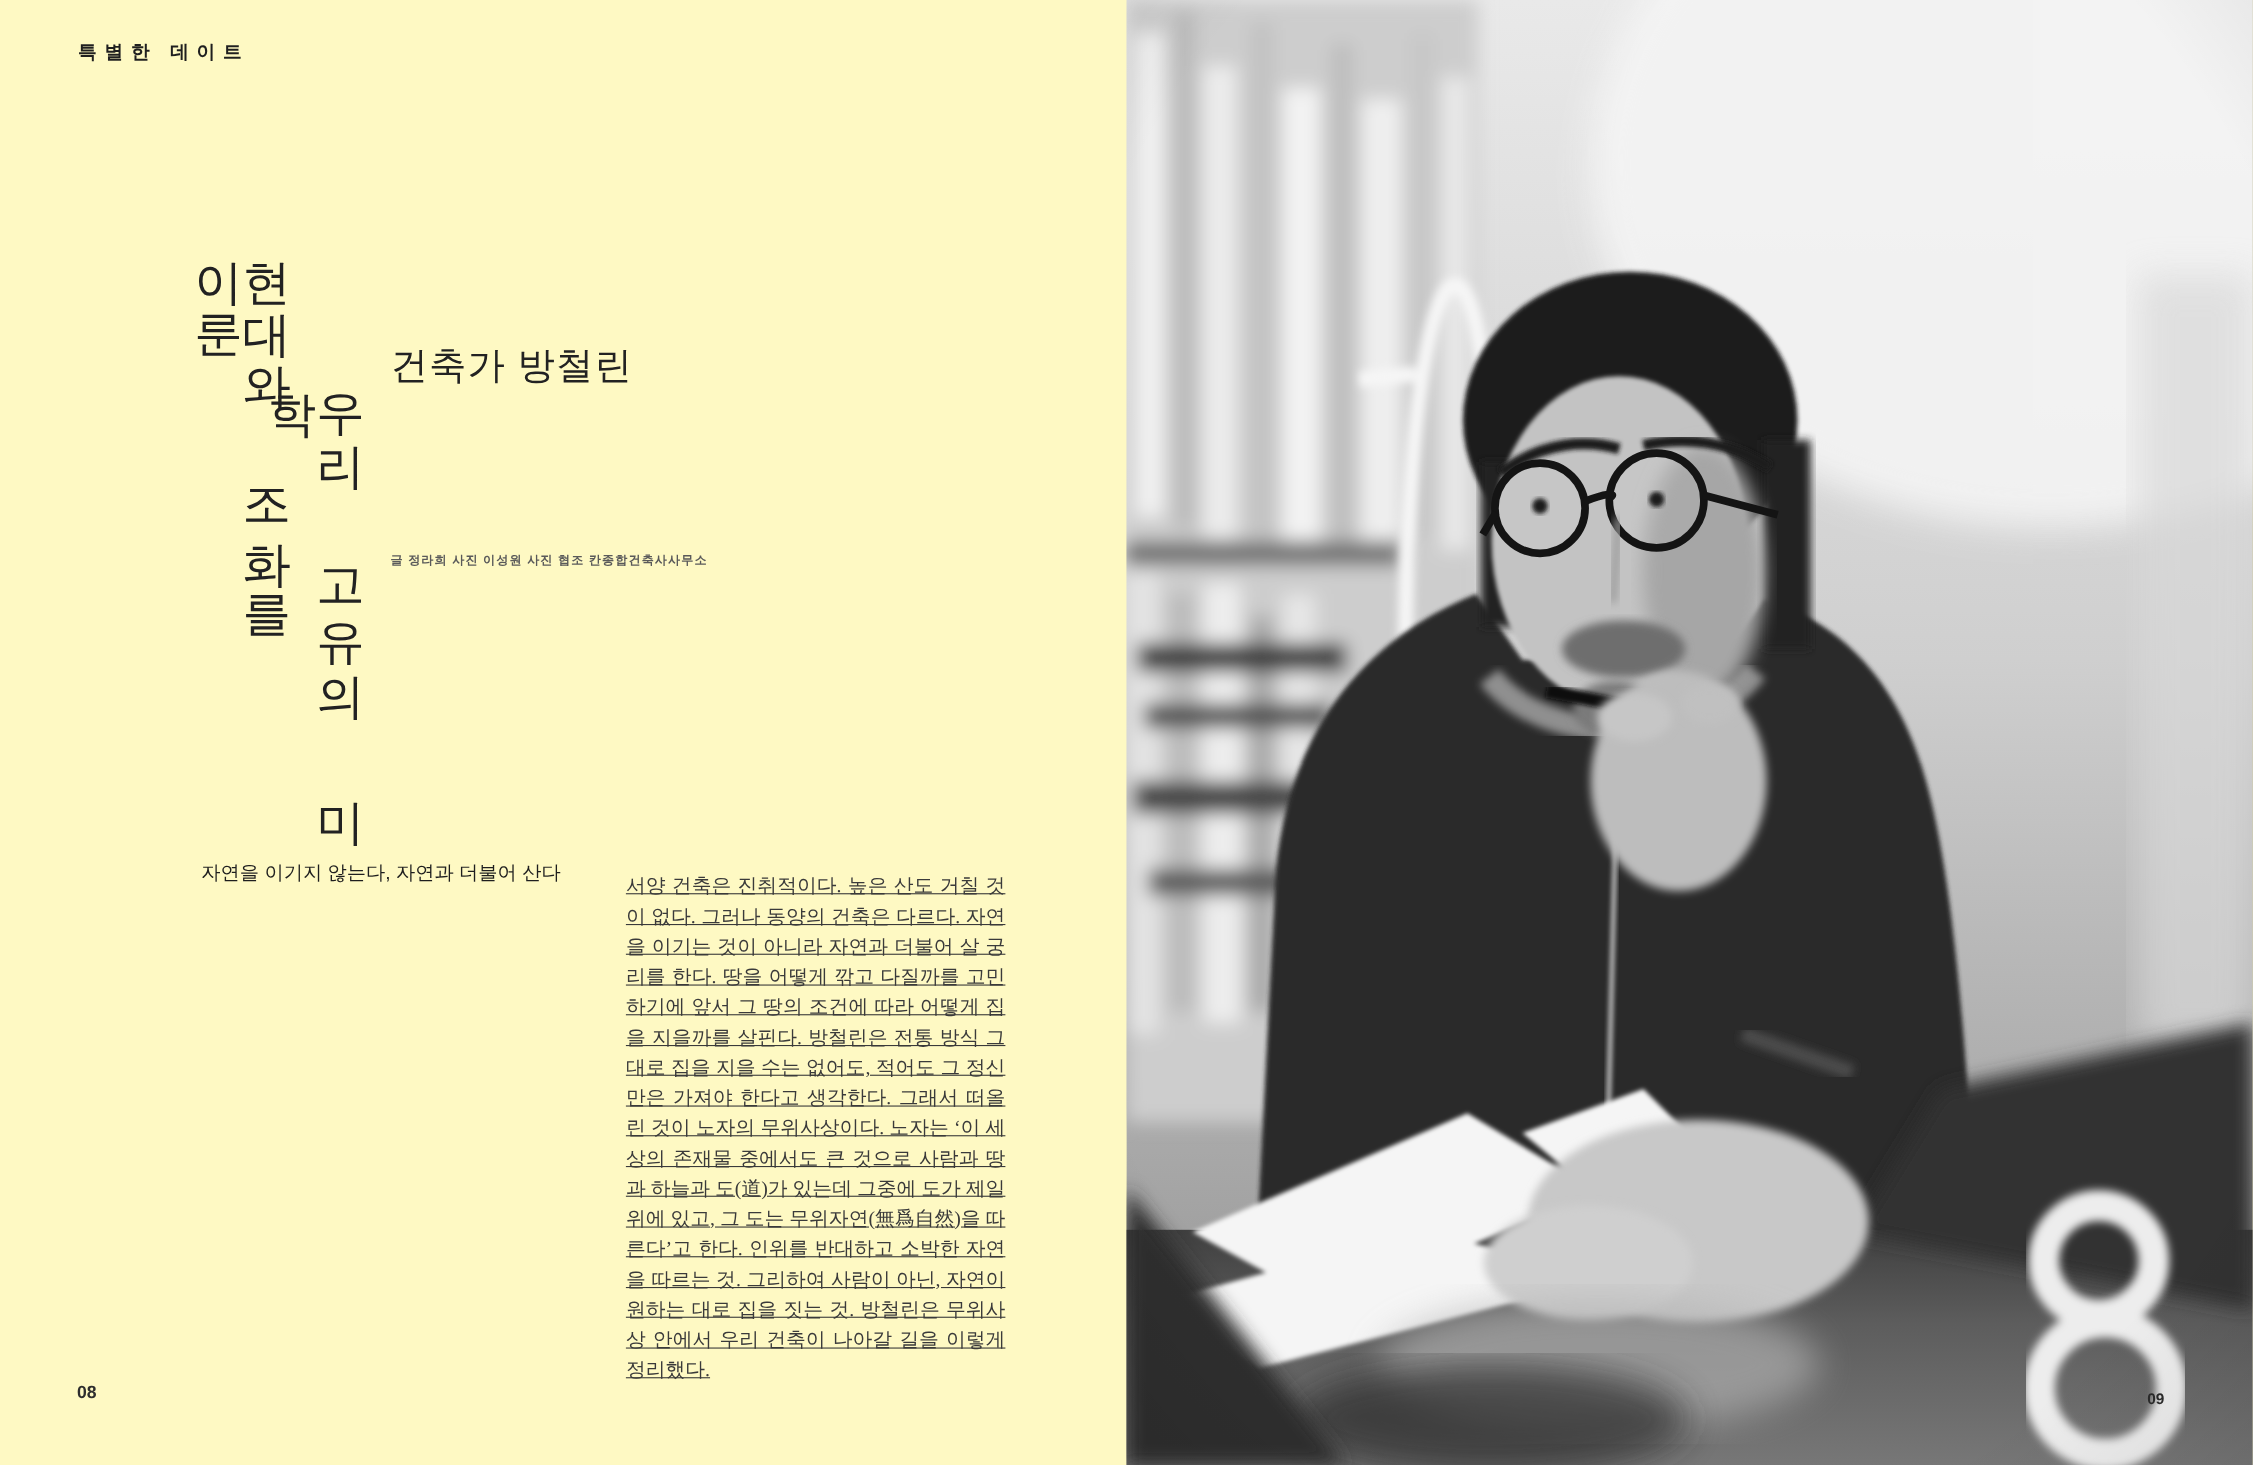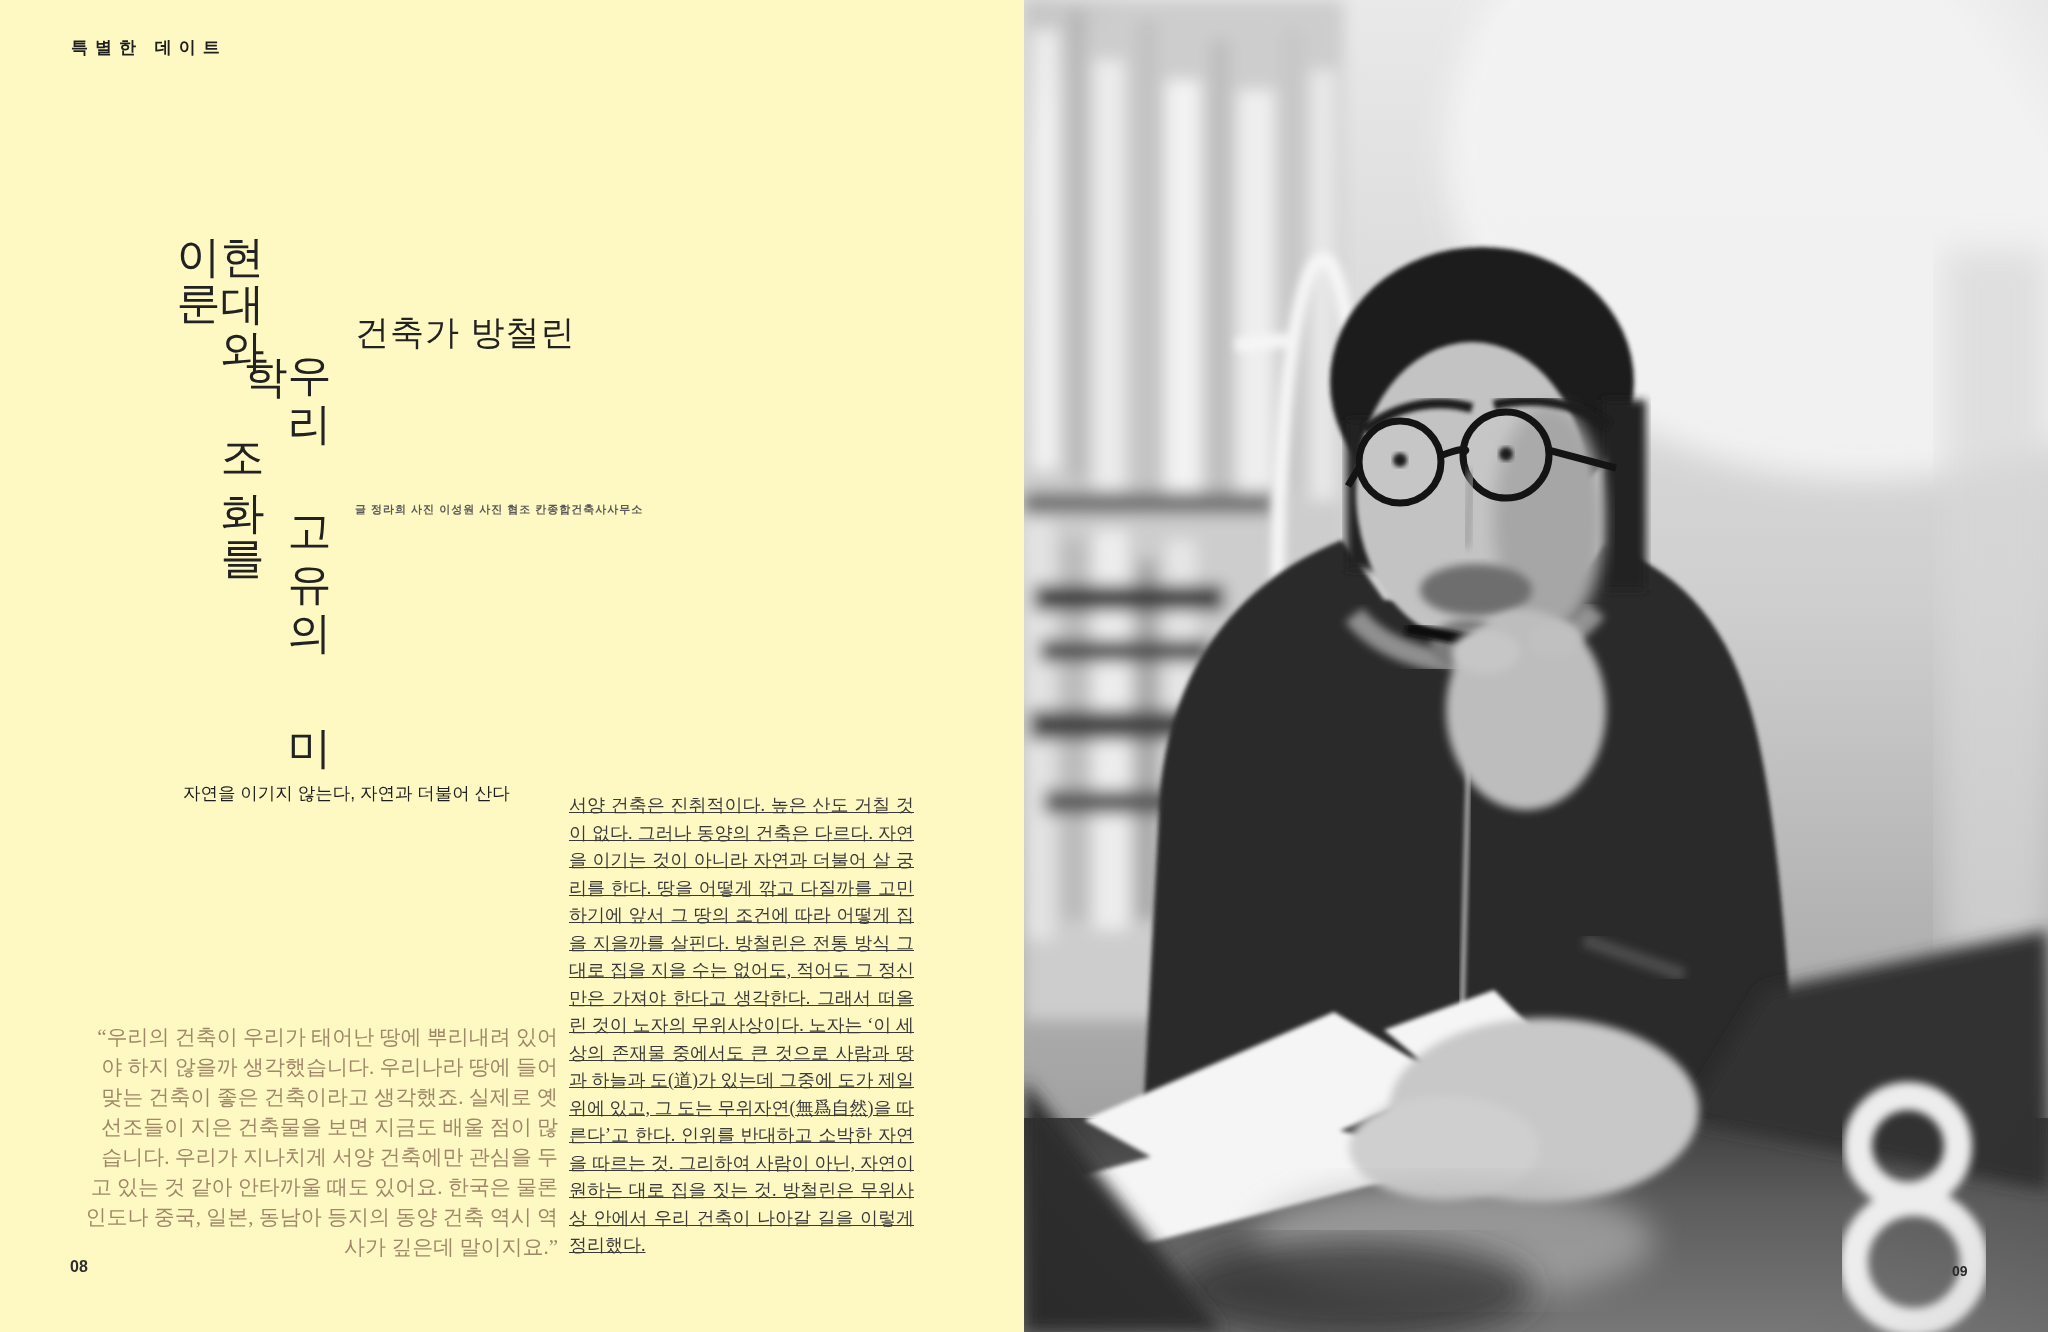--- a/index.html
+++ b/index.html
@@ -40,21 +40,20 @@
   <div class="abs section-label">특별한 데이트</div>
 
   <div class="abs vtitle vtitle1">현대와 조화를 이룬</div>
   <div class="abs vtitle vtitle2">우리 고유의 미학</div>
 
   <div class="abs heading">건축가 방철린</div>
   <div class="abs byline">글 정라희 사진 이성원 사진 협조 칸종합건축사사무소</div>
 
   <div class="abs subhead">자연을 이기지 않는다, 자연과 더불어 산다</div>
 
-  <div class="abs pull-quote">“우리의 건축이 우리가 태어난 땅에 뿌리내려 있어야 하지 않을까 생각했습니다. 우리나라 땅에 들어맞는 건축이 좋은 건축이라고 생각했죠. 실제로 옛 선조들이 지은 건축물을 보면 지금도 배울 점이 많습니다. 우리가 지나치게 서양 건축에만 관심을 두고 있는 것 같아 안타까울 때도 있어요. 한국은 물론 인도나 중국, 일본, 동남아 등지의 동양 건축 역시 역사가 깊은데 말이지요.”</div>
 
   <div class="abs body-serif body-right">
     <p>서양 건축은 진취적이다. 높은 산도 거칠 것이 없다. 그러나 동양의 건축은 다르다. 자연을 이기는 것이 아니라 자연과 더불어 살 궁리를 한다. 땅을 어떻게 깎고 다질까를 고민하기에 앞서 그 땅의 조건에 따라 어떻게 집을 지을까를 살핀다. 방철린은 전통 방식 그대로 집을 지을 수는 없어도, 적어도 그 정신만은 가져야 한다고 생각한다. 그래서 떠올린 것이 노자의 무위사상이다. 노자는 ‘이 세상의 존재물 중에서도 큰 것으로 사람과 땅과 하늘과 도(道)가 있는데 그중에 도가 제일 위에 있고, 그 도는 무위자연(無爲自然)을 따른다’고 한다. 인위를 반대하고 소박한 자연을 따르는 것. 그리하여 사람이 아닌, 자연이 원하는 대로 집을 짓는 것. 방철린은 무위사상 안에서 우리 건축이 나아갈 길을 이렇게 정리했다.</p>
   </div>
 
   <div class="abs pagenum pagenum-left">08</div>
 
   <div class="abs photo-page">
     <svg width="1024" height="1332" viewBox="0 0 1024 1332">
       <defs>

